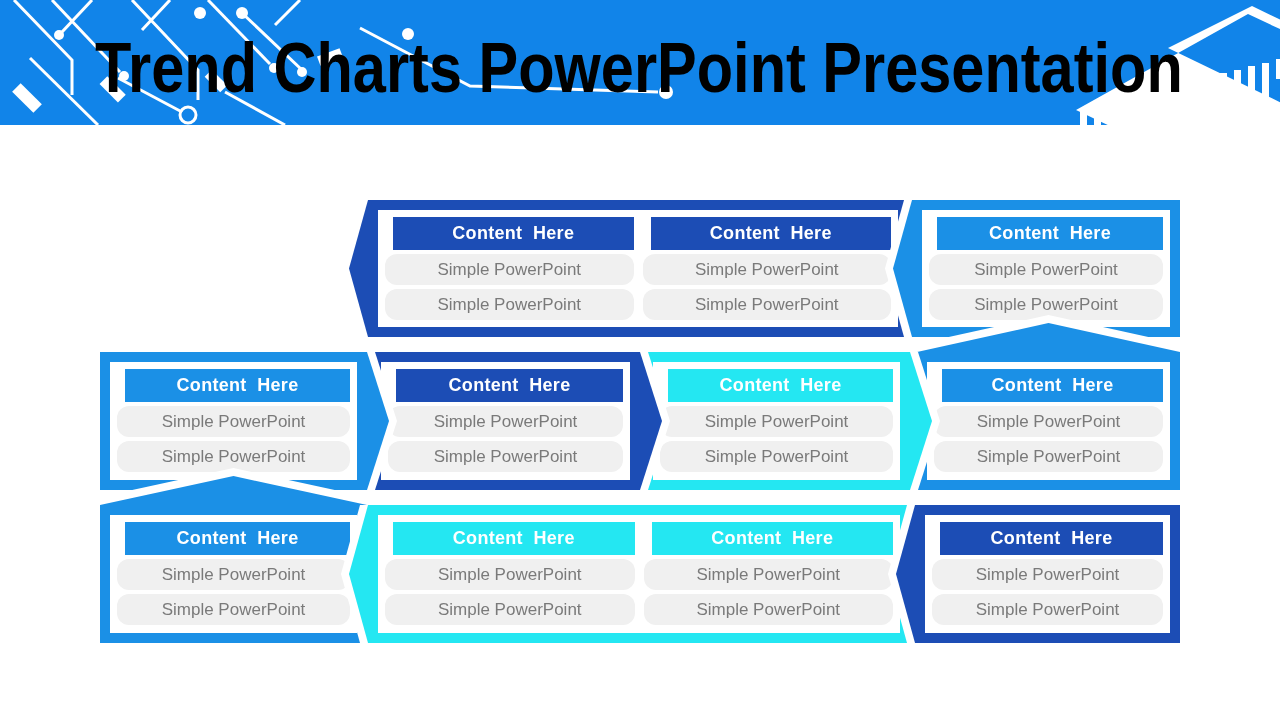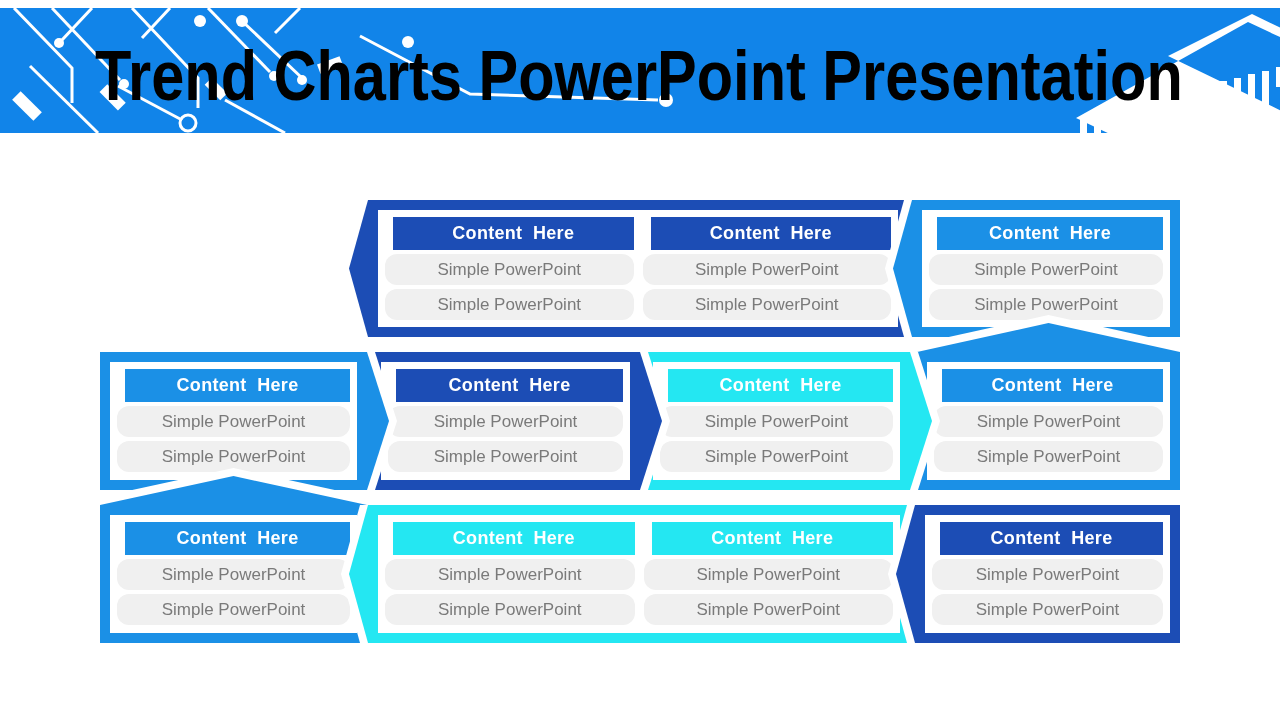--- a/index.html
+++ b/index.html
@@ -3,21 +3,21 @@
 <meta charset="utf-8">
 <style>
   html,body{margin:0;padding:0;}
   body{
     width:1280px;height:720px;position:relative;overflow:hidden;
     background:#ffffff;
     font-family:"Liberation Sans","DejaVu Sans",sans-serif;
   }
   
   .banner{
-    position:absolute;left:0;top:8px;width:1280px;height:125px;
+    position:absolute;left:0;top:0;width:1280px;height:125px;
     background:#1184E9;overflow:hidden;
   }
   .banner svg{position:absolute;top:0;left:0;}
   .slide-title{
     position:absolute;left:95px;top:33px;
     font-size:70px;line-height:70px;font-weight:bold;color:#000;
     white-space:pre;transform:scaleX(0.85);transform-origin:0 50%;
     z-index:5;
   }
   

